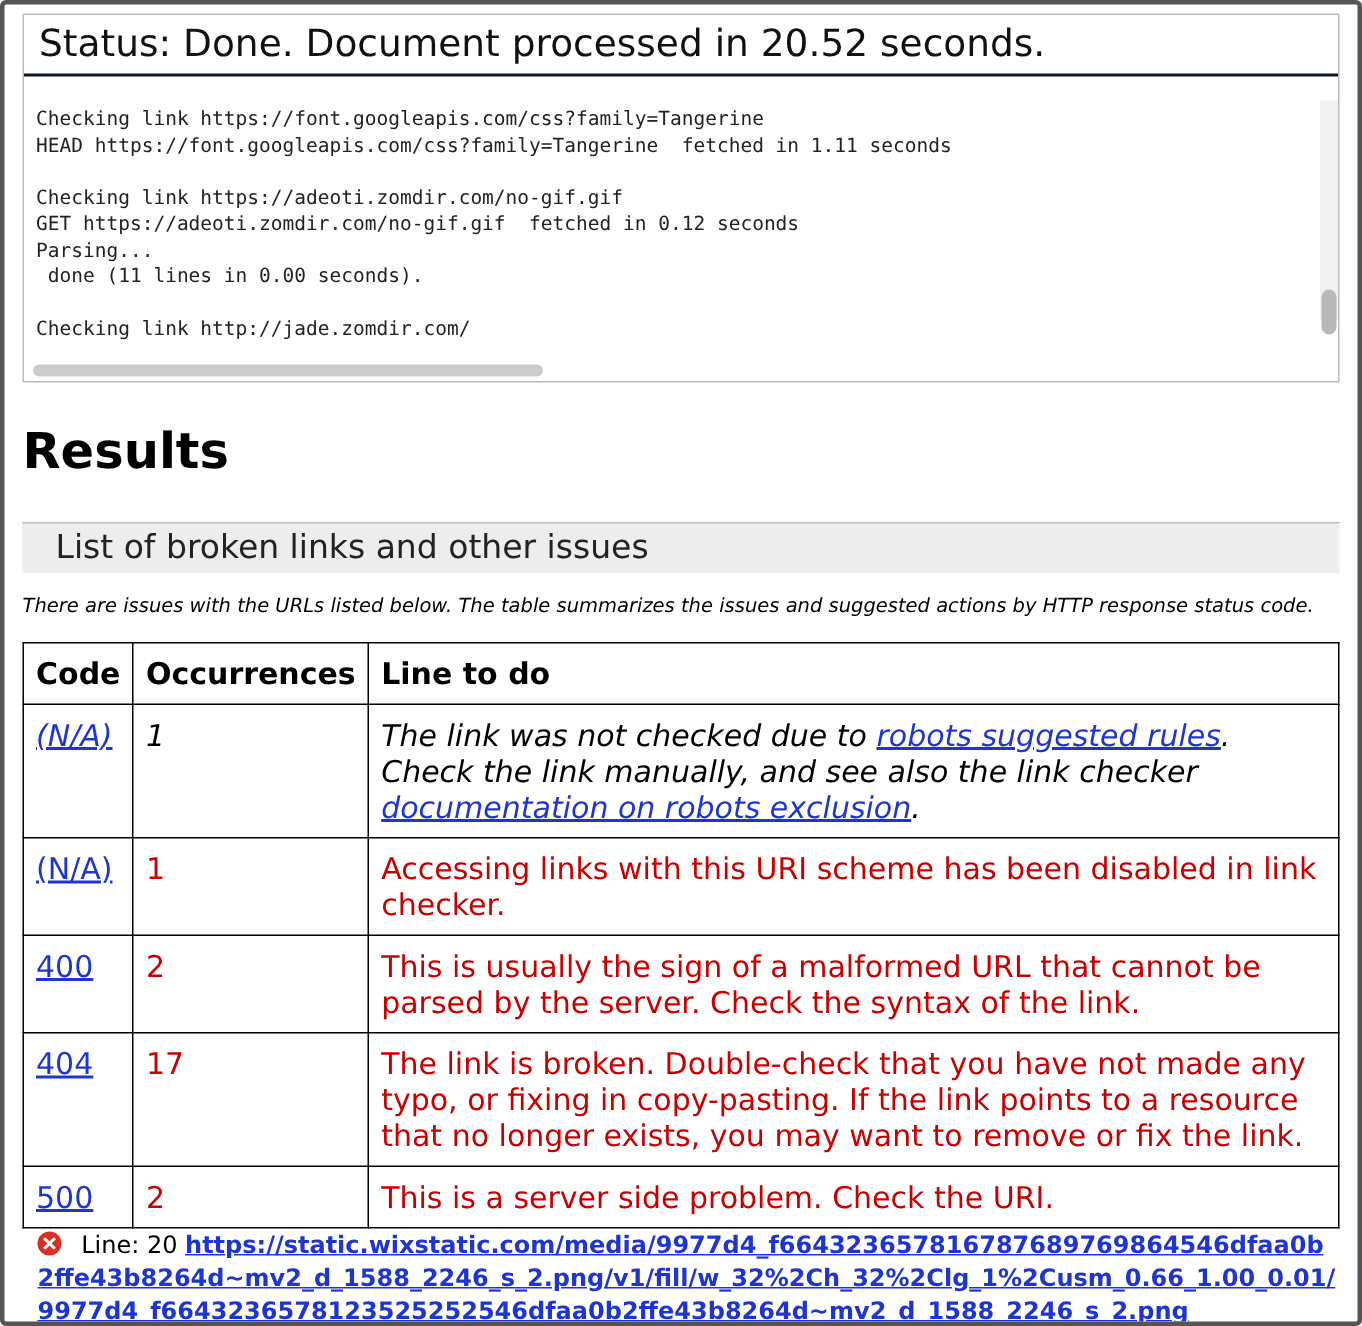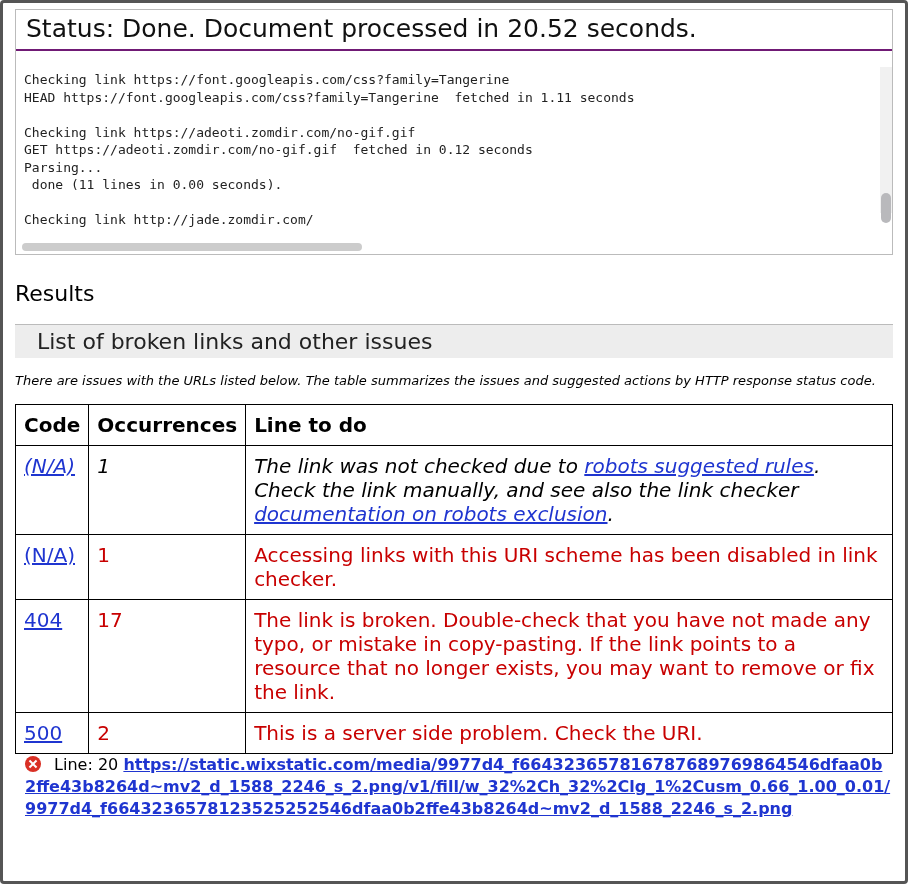--- a/index.html
+++ b/index.html
@@ -26,21 +26,21 @@
   }
   .status-box {
     border: 1px solid #bbb;
     margin-top: 6px;
     background: #fff;
   }
   .status-title {
     font-size: 25px;
     padding: 4px 10px 6px 10px;
     color: #111;
-    border-bottom: 2px solid #701a75;
+    border-bottom: 2px solid #0f172a;
   }
   .log-wrap {
     position: relative;
     margin-top: 16px;
   }
   .log {
     font-family: "DejaVu Sans Mono", Menlo, Consolas, monospace;
     font-size: 13px;
     line-height: 1.35;
     white-space: pre;
@@ -76,23 +76,23 @@
     position: absolute;
     left: 6px;
     width: 340px;
     top: 3px;
     height: 8px;
     background: #ccc;
     border-radius: 6px;
   }
 
   h1.results {
-    font-size: 22px;
-    font-weight: normal;
-    margin: 26px 0 18px 0;
+    font-size: 33px;
+    font-weight: bold;
+    margin: 26px 0 28px 0;
   }
 
   .section-header {
     border-top: 1px solid #bbb;
     background: #ededed;
     padding: 4px 20px 4px 22px;
     font-size: 22px;
     color: #222;
     margin-bottom: 14px;
   }
@@ -208,23 +208,28 @@
             <td><a href="#" class="link" style="font-style: italic;">(N/A)</a></td>
             <td>1</td>
             <td>The link was not checked due to <a href="#" class="link">robots suggested rules</a>. Check the link manually, and see also the link checker <a href="#" class="link">documentation on robots exclusion</a>.</td>
           </tr>
           <tr class="red">
             <td><a href="#" class="link">(N/A)</a></td>
             <td>1</td>
             <td>Accessing links with this URI scheme has been disabled in link checker.</td>
           </tr>
           <tr class="red">
+            <td><a href="#" class="link">400</a></td>
+            <td>2</td>
+            <td>This is usually the sign of a malformed URL that cannot be parsed by the server. Check the syntax of the link.</td>
+          </tr>
+          <tr class="red">
             <td><a href="#" class="link">404</a></td>
             <td>17</td>
-            <td>The link is broken. Double-check that you have not made any typo, or mistake in copy-pasting. If the link points to a resource that no longer exists, you may want to remove or fix the link.</td>
+            <td>The link is broken. Double-check that you have not made any typo, or fixing in copy-pasting. If the link points to a resource that no longer exists, you may want to remove or fix the link.</td>
           </tr>
           <tr class="red">
             <td><a href="#" class="link">500</a></td>
             <td>2</td>
             <td>This is a server side problem. Check the URI.</td>
           </tr>
         </tbody>
     </table>
 
     <div class="detail-block">

